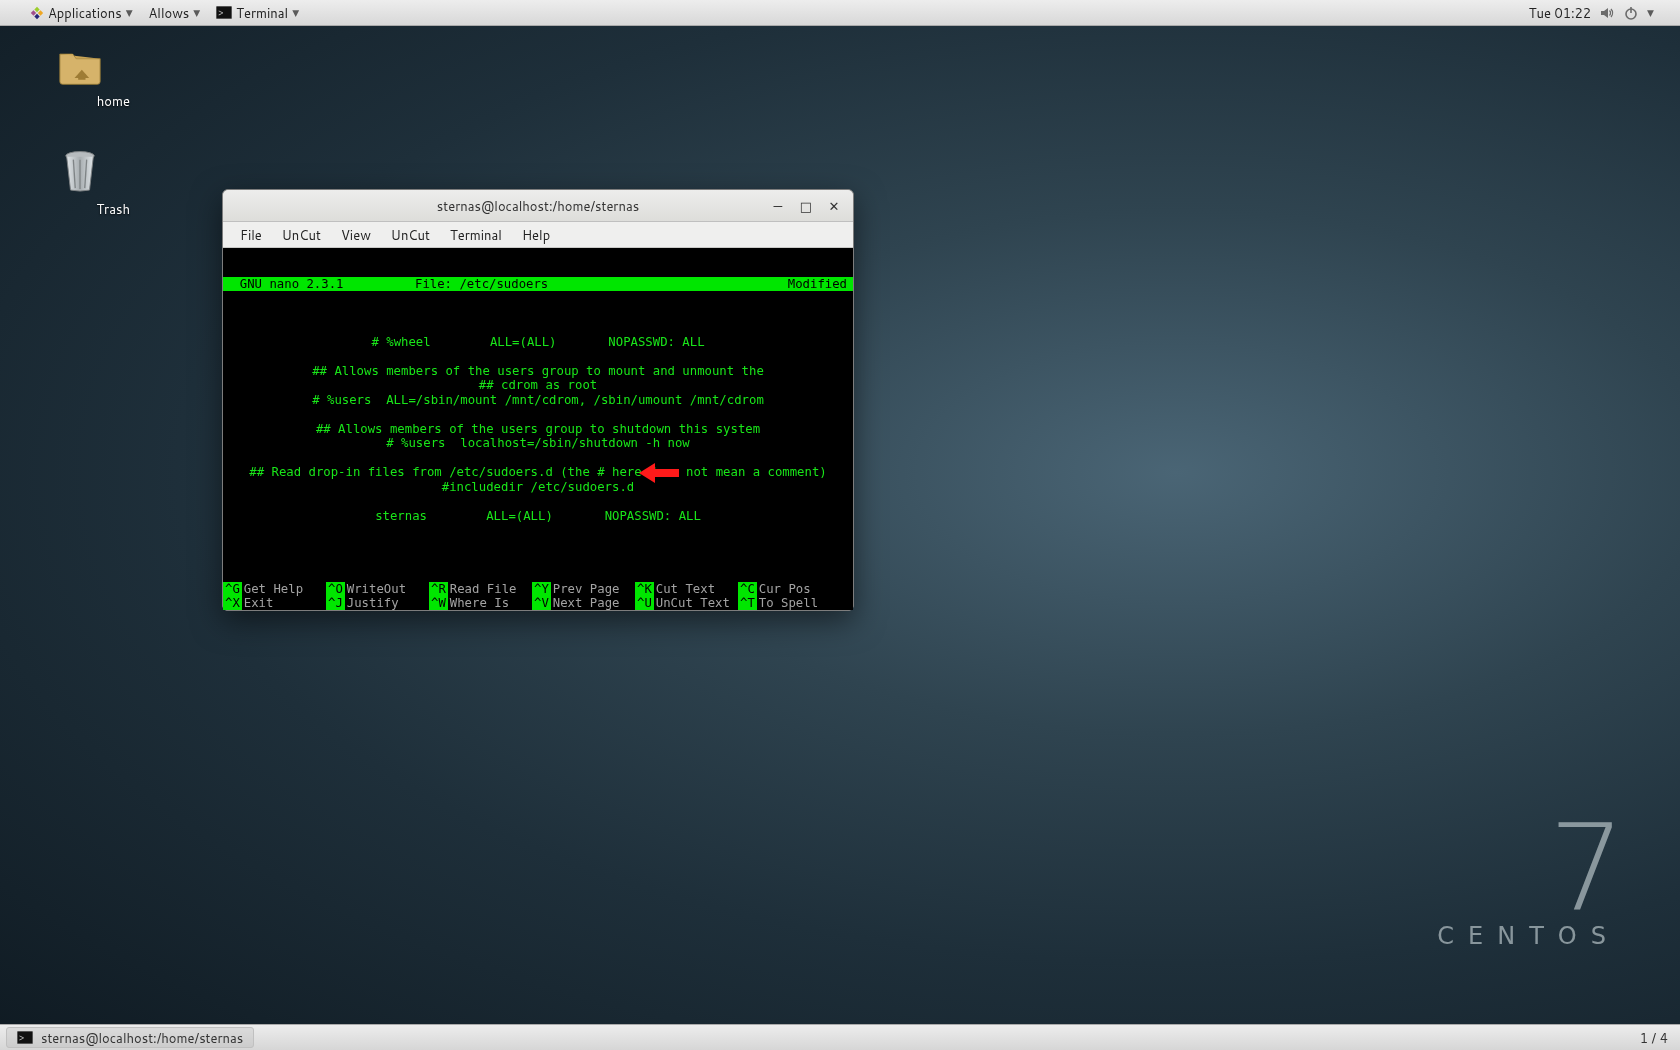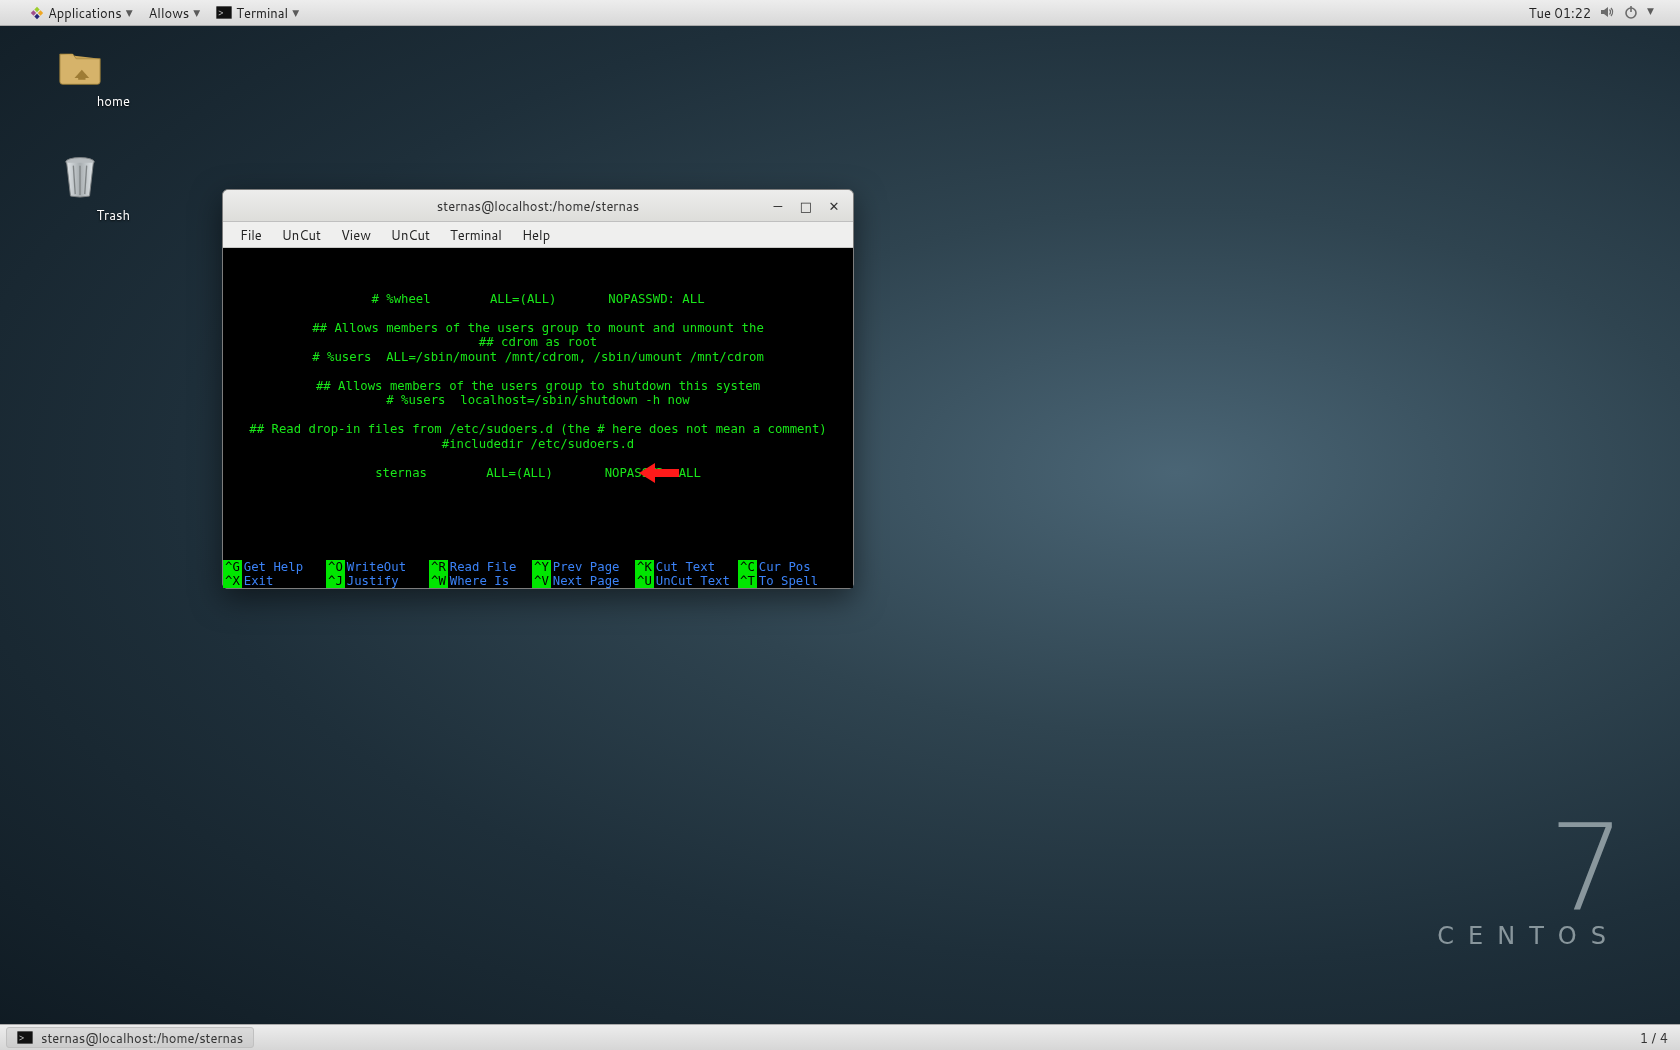--- a/index.html
+++ b/index.html
@@ -28,21 +28,21 @@
 .top-panel .menu-item {
   padding: 0 8px;
   display: flex;
   align-items: center;
   gap: 4px;
   cursor: pointer;
   height: 100%;
 }
 .top-panel .arrow-down { font-size: 9px; opacity: .7; }
 .top-panel .spacer { flex: 1; }
-.top-panel .tray { display: flex; align-items: flex-start; gap: 8px; padding-right: 4px;}
+.top-panel .tray { display: flex; align-items: center; gap: 8px; padding-right: 4px;}
 .top-panel .tray .icon { width: 16px; height: 16px; display:flex;align-items:center;justify-content:center;opacity:.75;}
 .centos-logo { width:14px;height:14px;display:inline-block;}
 .task-terminal-item{
   display:flex;align-items:center;gap:6px;padding:0 10px;height:100%;
 }
 .task-term-icon{width:16px;height:13px;background:#111;border:1px solid #555;position:relative;border-radius:1px;}
 .task-term-icon::after{content:">";position:absolute;left:1px;top:-2px;color:#bbb;font-size:10px;}
 
 
 .desktop-icon{position:absolute;width:100px;text-align:center;color:#fff;font-size:13px;}
@@ -87,21 +87,21 @@
 .nano-header{
   background:#00e600;color:#000;display:flex;padding:0 2px;height:14px;align-items:center;
 }
 .nano-header .left{width:190px;}
 .nano-header .center{flex:1;}
 .nano-header .right{text-align:right;padding-right:4px;}
 .nano-content{padding:0 2px;text-align:center;}
 .nano-footer{position:absolute;bottom:0;left:0;right:0;}
 .nano-footer .row{display:flex;height:14px;}
 .short-key{background:#00e600;color:#000;padding:0 2px;}
-.short-lbl{color:#3b82f6;padding:0 4px 0 2px;}
+.short-lbl{color:#a3a3a3;padding:0 4px 0 2px;}
 .footer-cell{display:flex;align-items:center;width:103px;}
 
 .red-arrow{position:absolute;left:372px;top:200px;}
 
 .bottom-panel{
   position:absolute;bottom:0;left:0;right:0;height:26px;
   background:linear-gradient(#ededed,#d6d6d6);border-top:1px solid #aaa;
   display:flex;align-items:center;padding:0 6px;color:#333;font-size:13px;
 }
 .bottom-panel .task{display:flex;align-items:center;gap:8px;background:rgba(150,150,150,.18);border:1px solid #c0c0c0;border-radius:3px;padding:2px 10px;height:21px;cursor:pointer;}
@@ -161,21 +161,21 @@
     <svg viewBox="0 0 48 42">
       <path d="M2 8 h14 l4 5 h26 v25 a3 3 0 01-3 3 H5 a3 3 0 01-3-3z" fill="#d6b36a" stroke="#8f7535"></path>
       <path d="M2 8 h14 l4 5 h26" fill="#c9a556"></path>
       <path d="M18 34 l8-9 l8 9 z" fill="#9e7c35"></path>
       <rect x="22" y="30" width="8" height="6" fill="#9e7c35"></rect>
     </svg>
   </div>
   <div class="icon-label">home</div>
 </div>
 
-<div class="desktop-icon" style="left:30px;top:156px">
+<div class="desktop-icon" style="left:30px;top:150px">
   <div class="glyph trash-icon">
     <svg viewBox="0 0 40 46">
       <defs>
           <linearGradient id="tg" x1="0" x2="1">
             <stop offset="0" stop-color="#dfe4e7"></stop>
             <stop offset=".5" stop-color="#a7adb0"></stop>
             <stop offset="1" stop-color="#dfe4e7"></stop>
           </linearGradient>
         </defs>
       <ellipse cx="20" cy="6" rx="15" ry="4.5" fill="#b7bcbf" stroke="#7c8183"></ellipse>
@@ -204,20 +204,25 @@
   </div>
   <div class="menubar">
     <span class="mitem">File</span>
     <span class="mitem">UnCut</span>
     <span class="mitem">View</span>
     <span class="mitem">UnCut</span>
     <span class="mitem">Terminal</span>
     <span class="mitem">Help</span>
   </div>
   <div class="terminal-body">
+    <div class="nano-header">
+      <span class="left">  GNU nano 2.3.1</span>
+      <span class="center">File: /etc/sudoers</span>
+      <span class="right">Modified</span>
+    </div>
     <div class="nano-content">
 # %wheel        ALL=(ALL)       NOPASSWD: ALL
 
 ## Allows members of the users group to mount and unmount the
 ## cdrom as root
 # %users  ALL=/sbin/mount /mnt/cdrom, /sbin/umount /mnt/cdrom
 
 ## Allows members of the users group to shutdown this system
 # %users  localhost=/sbin/shutdown -h now
 

